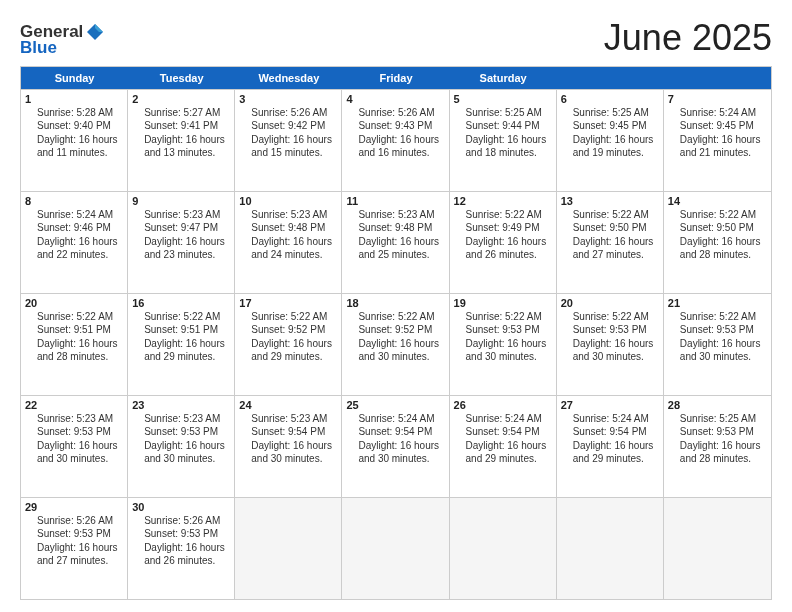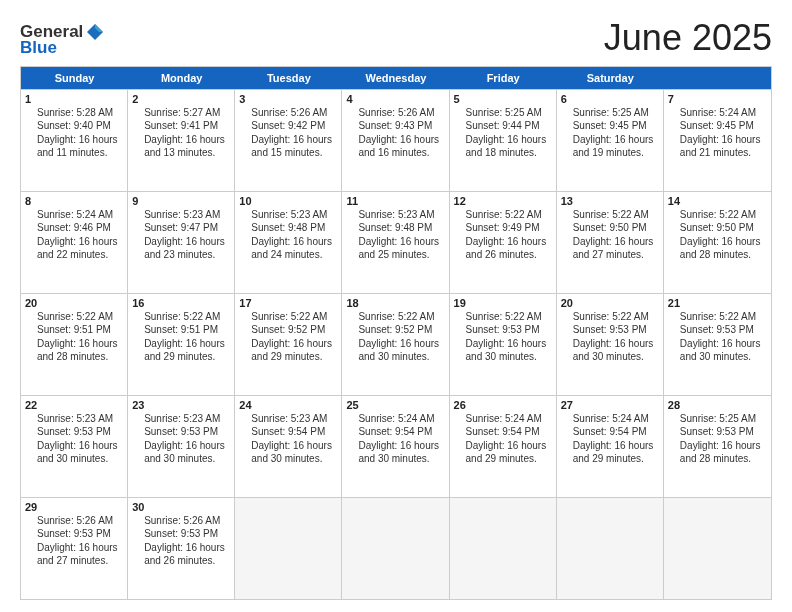--- a/index.html
+++ b/index.html
@@ -120,21 +120,20 @@
       <span style="font-size:17px;font-weight:bold;color:#1565c0;margin-top:-4px;display:block;">Blue</span>
     </div>
     <div class="title-block">
       <div class="title-month">June 2025</div>
     </div>
   </div>
 
   <div class="calendar">
     <div class="cal-header">
       <div class="cal-header-cell">Sunday</div>
-      <div class="cal-header-cell">Monday</div>
       <div class="cal-header-cell">Tuesday</div>
       <div class="cal-header-cell">Wednesday</div>
       <div class="cal-header-cell">Friday</div>
       <div class="cal-header-cell">Saturday</div>
     </div>
     <div class="cal-body" id="cal-body">
     <div class="cal-row">
           <div class="cal-cell">
             <span class="day-num">1</span>
             <div class="cell-text">Sunrise: 5:28 AM<br>Sunset: 9:40 PM<br>Daylight: 16 hours<br>and 11 minutes.</div>

